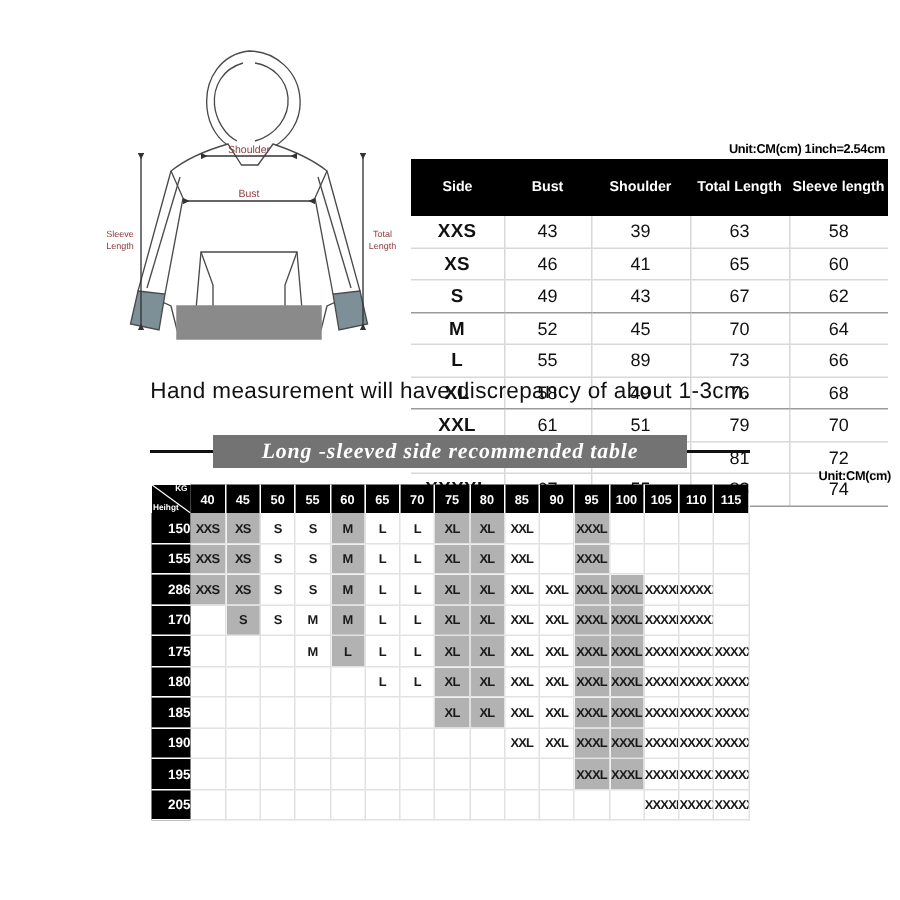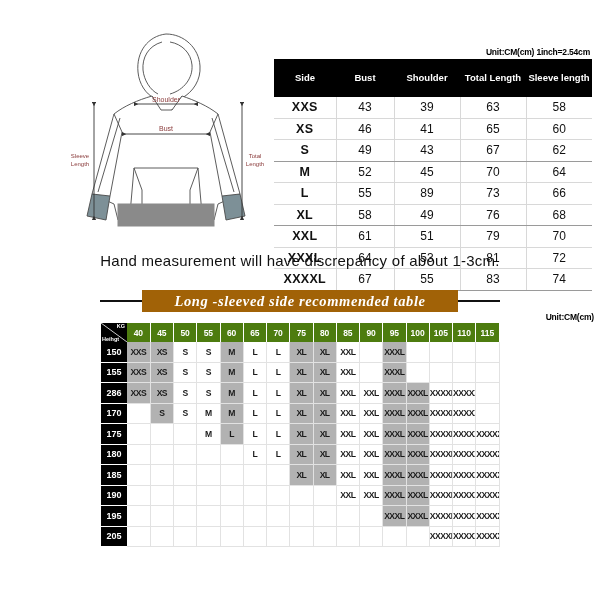--- a/index.html
+++ b/index.html
@@ -16,21 +16,21 @@
   #top-section{position:absolute;left:0;top:0;width:600px;height:282px;}
 
   
   #garment-diagram{position:absolute;left:62px;top:28px;width:205px;height:218px;}
   #garment-diagram svg{display:block;}
 
   
   #size-table-wrap{position:absolute;left:274px;top:46px;width:318px;}
   #unit-note-top{
     text-align:right;font-size:8.5px;font-weight:bold;letter-spacing:-0.2px;
-    color:#000;padding-right:2px;height:13px;line-height:13px;
+    color:#000;padding-right:2px;height:13px;line-height:13px;margin-top:47px;
   }
   table.sizetable{border-collapse:collapse;width:318px;table-layout:fixed;}
   table.sizetable th{
     background:#000;color:#fff;font-size:9.5px;font-weight:bold;
     height:38px;vertical-align:middle;text-align:center;letter-spacing:0px;
     line-height:10px;padding:0;
   }
   table.sizetable td{
     height:20.5px;text-align:center;font-size:12px;color:#111;
     border-bottom:1px solid #d8d8d8;padding:0;
@@ -48,57 +48,57 @@
 
   
   #bottom-section{position:absolute;left:0;top:284px;width:600px;height:316px;}
 
   
   #banner{position:absolute;left:100px;top:6px;width:400px;height:22px;}
   #banner .rule{
     position:absolute;top:10px;left:0;width:400px;height:2px;background:#111;
   }
   #banner .plate{
-    position:absolute;left:42px;top:0;width:316px;height:22px;background:#a16207;
+    position:absolute;left:42px;top:0;width:316px;height:22px;background:#737373;
   }
   #banner .plate span{
     display:block;width:100%;text-align:center;line-height:22px;
     color:#fff;font-family:"Liberation Serif", serif;font-style:italic;
     font-weight:bold;font-size:14.5px;letter-spacing:0.6px;
   }
 
   #unit-note-bottom{
     position:absolute;right:6px;top:28px;font-size:8.5px;font-weight:bold;
     letter-spacing:-0.2px;color:#000;
   }
 
   
   #rec-wrap{position:absolute;left:101px;top:39px;width:398px;}
   table.rec{border-collapse:collapse;table-layout:fixed;width:398px;}
   table.rec td,table.rec th{padding:0;margin:0;}
   table.rec th.kgh{
-    background:#4d7c0f;color:#fff;font-size:8.5px;font-weight:bold;
+    background:#000000;color:#fff;font-size:8.5px;font-weight:bold;
     height:19px;text-align:center;vertical-align:middle;
     border-right:1px solid #fff;
   }
   table.rec th.corner{
     background:#000;width:26px;height:19px;position:relative;padding:0;
   }
   table.rec th.corner .kg{
     position:absolute;right:2px;top:0px;color:#fff;font-size:5.5px;font-weight:bold;
   }
   table.rec th.corner .ht{
     position:absolute;left:1px;bottom:0px;color:#fff;font-size:5.5px;font-weight:bold;
   }
   table.rec th.corner .diag{
     position:absolute;left:0;top:0;width:26px;height:19px;
   }
   table.rec td.ht{
     background:#000;color:#fff;font-size:9px;font-weight:bold;
-    text-align:center;height:19.5px;width:26px;
+    text-align:right;height:19.5px;width:26px;
     border-bottom:1px solid #fff;
   }
   table.rec td.cell{
     height:19.5px;text-align:center;font-size:8.6px;font-weight:bold;
     color:#1a1a1a;border-right:1px solid #e2e2e2;border-bottom:1px solid #e2e2e2;
     background:#ffffff;letter-spacing:-0.5px;overflow:hidden;white-space:nowrap;
   }
   table.rec td.cell.sh{background:#b2b2b2;}
   table.rec td.cell.empty{color:transparent;}
 </style>

